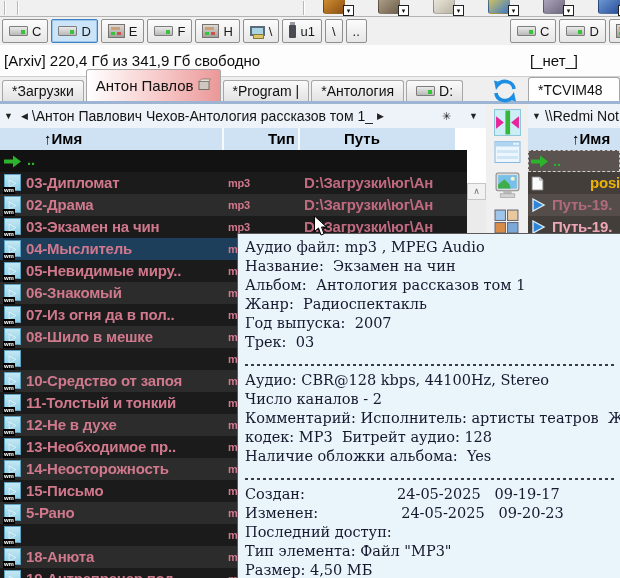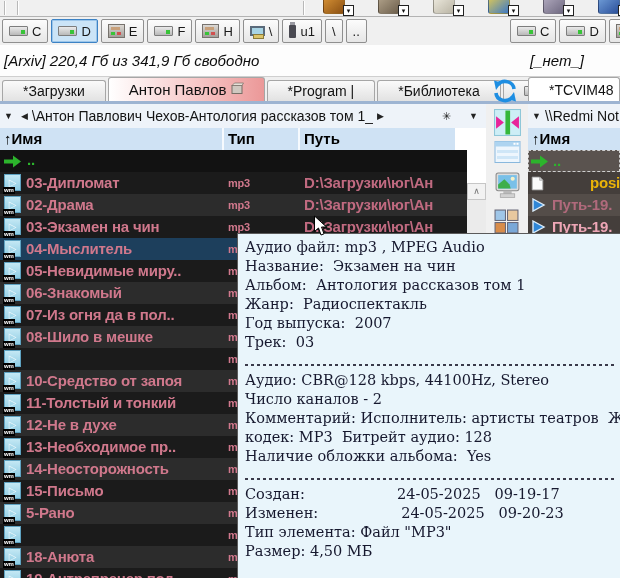--- a/index.html
+++ b/index.html
@@ -34,44 +34,44 @@
   .ic-hdd { width:19px; height:10px; background:linear-gradient(#eaeaea,#b9b9b9); border:1px solid #7d7d7d; border-radius:1px; position:relative; }
   .ic-hdd::after { content:""; position:absolute; right:2px; top:3px; width:4px; height:4px; background:#38c438; }
   .ic-cd { width:17px; height:14px; background:linear-gradient(#ddd9d4,#a39f9a); border:1px solid #76726d; position:relative; }
   .ic-cd::before { content:""; position:absolute; left:2px; top:2px; width:9px; height:3px; background:#c8a07a; }
   .ic-cd::after { content:""; position:absolute; left:2px; bottom:2px; width:4px; height:3px; background:#38c438; box-shadow:6px 0 0 #d05050; }
   .ic-net { width:15px; height:10px; background:#a8d4e4; border:2px solid #5a6a7a; position:relative; }
   .ic-net::after { content:""; position:absolute; left:1px; bottom:-5px; width:9px; height:3px; background:#dcc468; border:1px solid #8a7a3a; }
   .ic-usb { width:7px; height:13px; background:#4a4a52; border-radius:1px; position:relative; }
   .ic-usb::before { content:""; position:absolute; top:-3px; left:1px; width:5px; height:3px; background:#9a9aa2; }
   
-  #info-row { position:absolute; top:45px; left:0; right:0; height:32px; background:#fdfdfd; border-bottom:1px solid #cfcfcf; font-size:15px; color:#0d0d0d;font-style:italic; }
+  #info-row { position:absolute; top:45px; left:0; right:0; height:32px; background:#fdfdfd; border-bottom:1px solid #cfcfcf; font-size:15px; color:#0d0d0d; }
   #info-left { position:absolute; left:4px; top:0; line-height:31px; }
   #info-right { position:absolute; left:530px; top:0; line-height:31px; }
   
   #tab-row { position:absolute; top:77px; left:0; right:0; height:27px; background:#efefef; border-bottom:3px solid #9db4d2; }
   #left-tabs { position:absolute; left:2px; bottom:0; display:flex; align-items:flex-end; }
-  .tab { height:21px; display:flex; align-items:center; gap:4px; padding:0 20px; margin-right:2px;
+  .tab { height:21px; display:flex; align-items:center; gap:4px; padding:0 9px; margin-right:2px;
     background:linear-gradient(#fafafa,#e2e2e2); border:1px solid #a6a6a6; border-bottom:none;
     border-radius:3px 3px 0 0; font-size:14px; color:#111; white-space:nowrap; }
-  .tab.active { height:24px; background:linear-gradient(90deg,#ffffff,#f7c9c9 55%,#eb9898); font-size:15px; }
+  .tab.active { height:32px; background:linear-gradient(90deg,#ffffff,#f7c9c9 55%,#eb9898); font-size:15px; }
   .tab.right-tab { position:absolute; left:528px; bottom:0; width:92px; height:24px; background:#fff; overflow:hidden; border-radius:3px 3px 0 0; margin:0; }
   #refresh-slot { position:absolute; left:491px; top:2px; width:30px; height:24px; }
   
   .path-bar { position:absolute; top:104px; height:24px; background:#eef3f9; font-size:14px; color:#141414; display:flex; align-items:center; overflow:hidden; }
   #left-path { left:0; width:486px; }
   #right-path { left:528px; width:92px; }
   .pb-glyph { font-size:9px; color:#222; margin:0 4px; flex:none; }
   .pb-text { white-space:nowrap; overflow:hidden; }
   #lp-right { position:absolute; top:104px; left:440px; width:46px; height:24px; display:flex; align-items:center; justify-content:space-between; padding:0 8px 0 2px; font-size:11px; color:#222; background:transparent; z-index:2; }
   
   .col-header { position:absolute; top:128px; height:22px; background:#cfe2f4; font-size:15px; font-weight:bold; color:#000; }
   #left-header { left:0; width:486px; }
   #right-header { left:528px; width:92px; }
-  .hd { position:absolute; top:0; line-height:22px; }
+  .hd { position:absolute; top:0; line-height:22px;margin-left:40px; }
   #hd-name { left:4px; } #hd-type { left:228px; } #hd-path { left:304px; }
   .hsep { position:absolute; top:0; width:2px; height:22px; background:#f6fafe; }
   #left-header .corner { position:absolute; right:0; top:0; width:31px; height:22px; background:#ffffff; }
   
   #left-list { position:absolute; top:150px; left:0; width:467px; height:428px; background:#161616; overflow:hidden; }
   .frow { position:relative; height:22px; letter-spacing:-0.2px; }
   .frow.dark { background:#1b1b1b; } .frow.lite { background:#2c2c2c; } .frow.sel { background:#1d3f5c; }
   .frow.uprow { background:#121212; }
   .fname { position:absolute; left:26px; top:0; width:200px; line-height:22px; font-size:15px; font-weight:bold; color:#d0788c; white-space:nowrap; overflow:hidden; }
   .ftype { position:absolute; left:228px; top:0; line-height:22px; font-size:11px; font-weight:bold; color:#d0788c; }
@@ -208,21 +208,21 @@
         <span>Антон Павлов</span>
         <span><svg width="13" height="13" viewBox="0 0 13 13">
             <rect x="1" y="3.5" width="10" height="8" fill="#cfc8c0" stroke="#776f66"></rect>
             <polygon points="1,3.5 3.5,1 12.5,1 11,3.5" fill="#e6e0d8" stroke="#776f66" stroke-width="0.7"></polygon>
           </svg></span>
       </div>
       <div class="tab">
         <span>*Program |</span>
       </div>
       <div class="tab">
-        <span>*Библиотека</span>
+        <span>*Антология</span>
       </div>
       <div class="tab">
         <span class="ic ic-hdd"></span>
         <span>D:</span>
       </div>
     </div>
   <div id="refresh-slot"><svg width="28" height="24" viewBox="0 0 26 24">
         <path d="M22 10 A 9 8 0 0 0 6 5.5" fill="none" stroke="#1e8ee2" stroke-width="3.6"></path>
         <polygon points="2,1.5 9.5,3.5 4,11" fill="#1e8ee2"></polygon>
         <path d="M4 14 A 9 8 0 0 0 20 18.5" fill="none" stroke="#1e8ee2" stroke-width="3.6"></path>
@@ -493,19 +493,20 @@
     <div class="tip-line">Трек:  03</div>
     <div class="tip-sep"></div>
     <div class="tip-line">Аудио: CBR@128 kbps, 44100Hz, Stereo</div>
     <div class="tip-line">Число каналов - 2</div>
     <div class="tip-line">Комментарий: Исполнитель: артисты театров  Жанр: к.</div>
     <div class="tip-line">кодек: MP3  Битрейт аудио: 128</div>
     <div class="tip-line">Наличие обложки альбома:  Yes</div>
     <div class="tip-sep"></div>
     <div class="tip-line">Создан:                    24-05-2025   09-19-17</div>
     <div class="tip-line">Изменен:                  24-05-2025   09-20-23</div>
+    <div class="tip-line">Последний доступ:</div>
     <div class="tip-line">Тип элемента: Файл "MP3"</div>
     <div class="tip-line">Размер: 4,50 МБ</div>
   </div>
 
 <svg id="cursor" width="15" height="22" viewBox="0 0 15 22">
   <path d="M1.5 1 L1.5 16.5 L5.5 13 L8 20 L11 18.8 L8.5 12 L13.5 12 Z" fill="#ffffff" stroke="#000" stroke-width="1"></path>
 </svg>
 
 </body></html>

